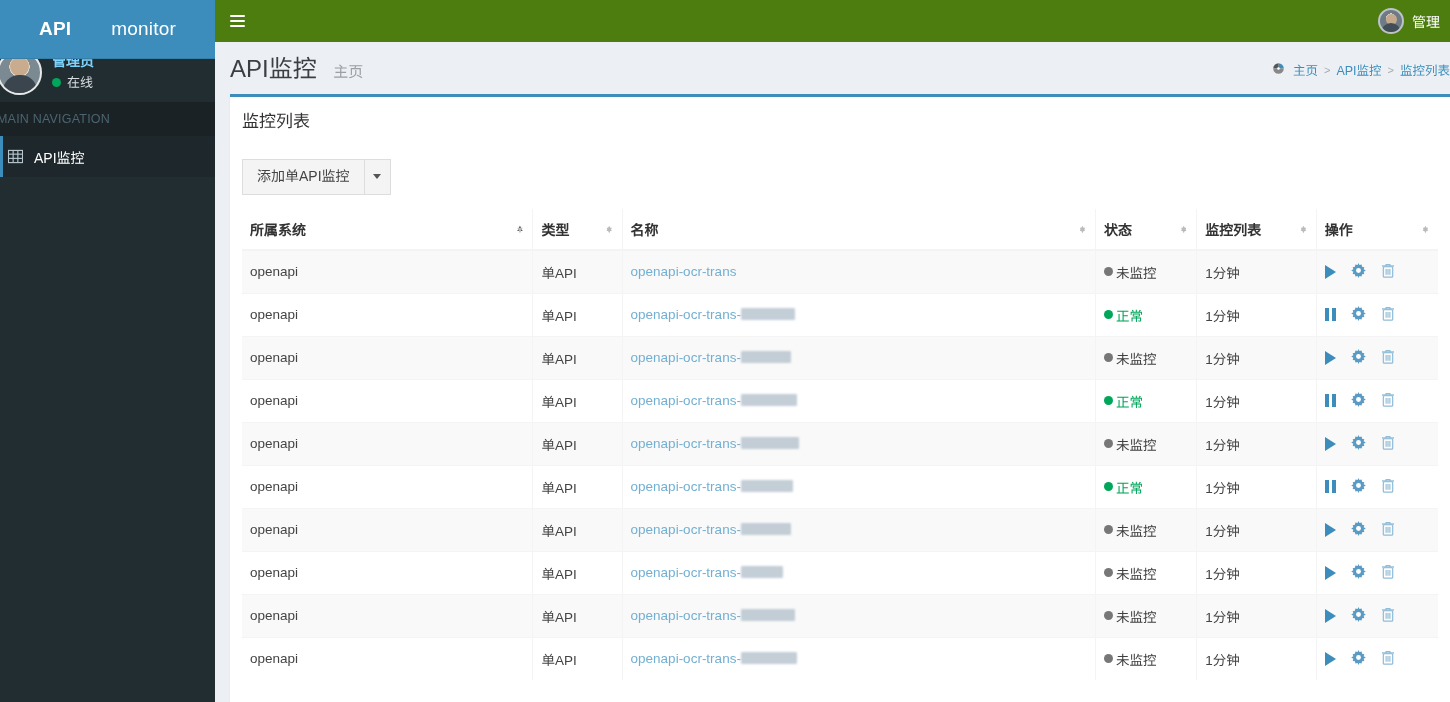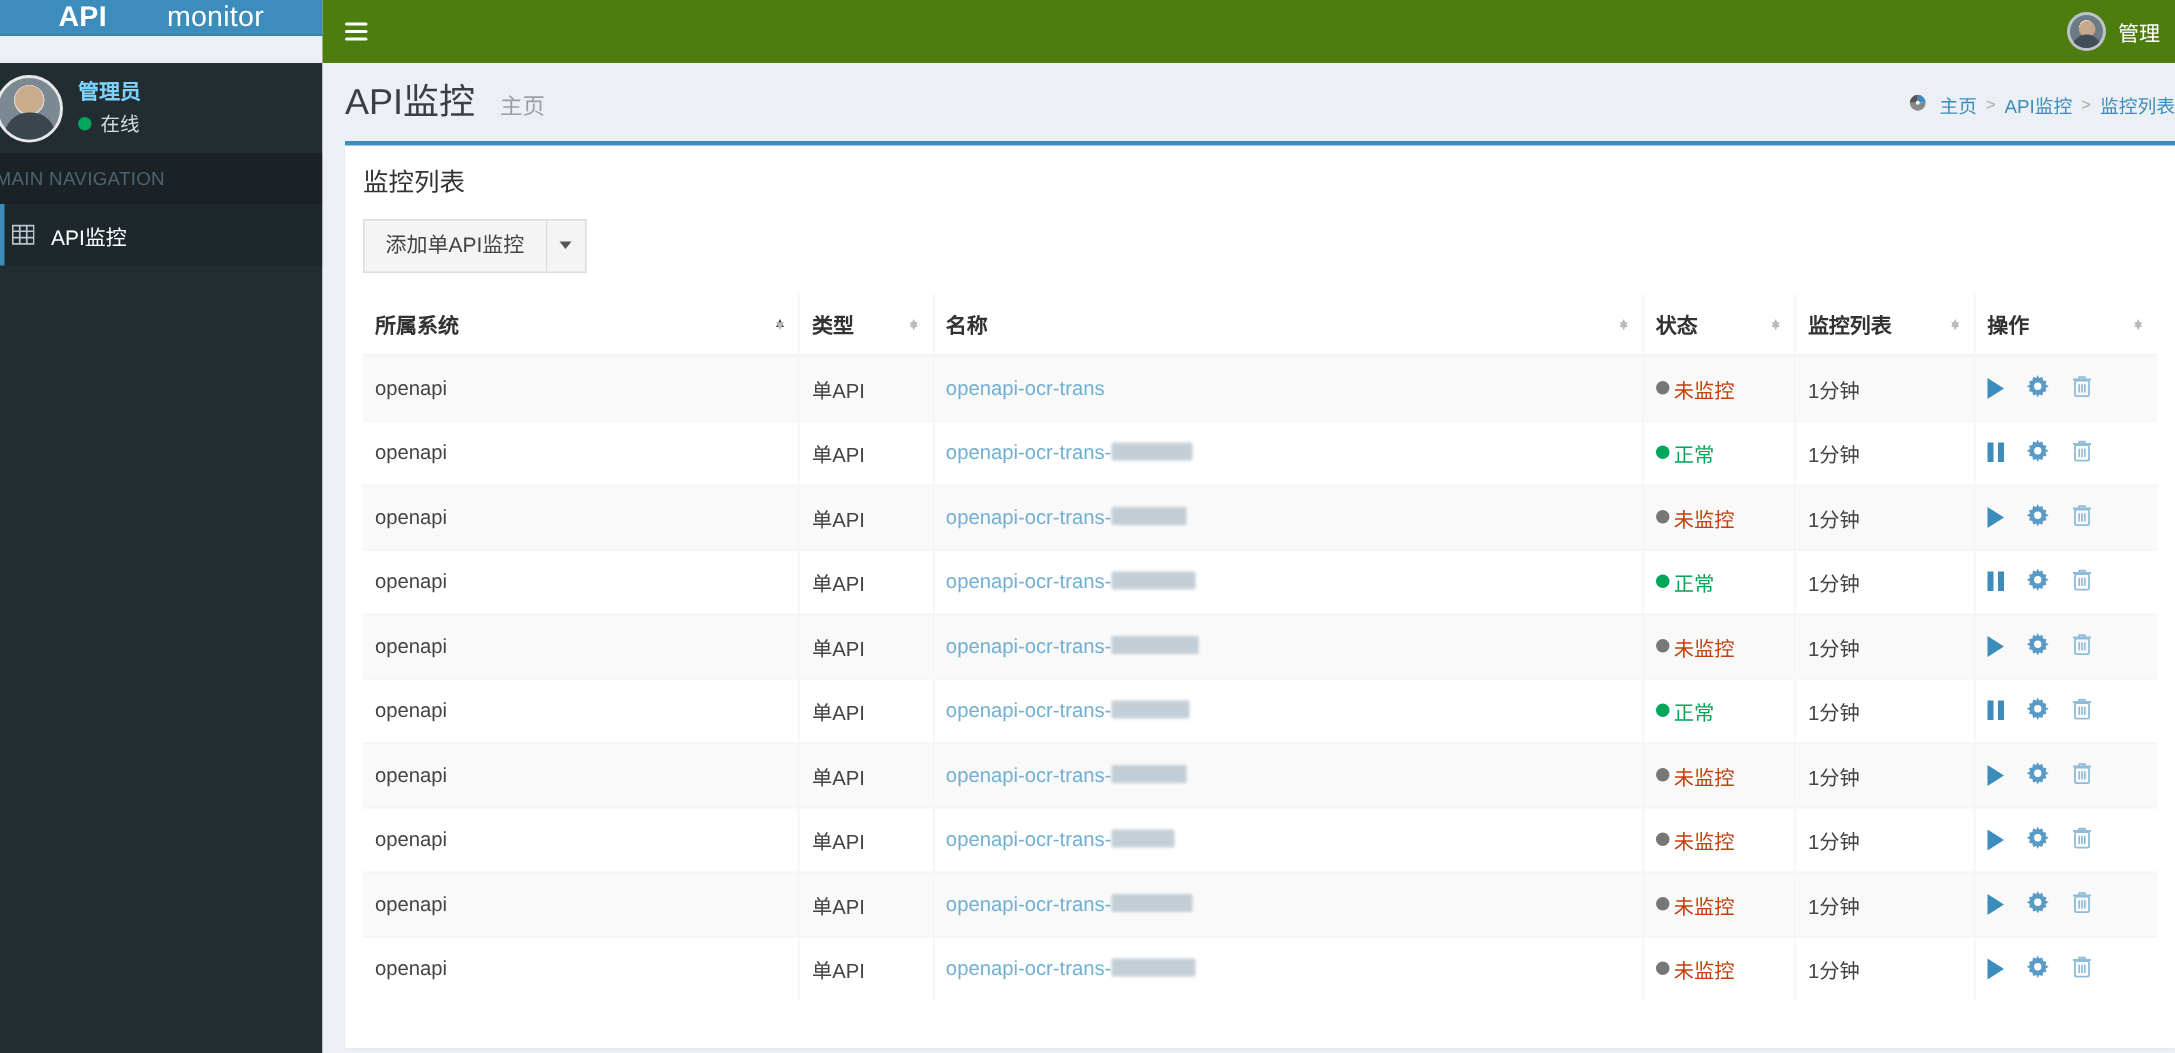--- a/index.html
+++ b/index.html
@@ -11,21 +11,21 @@
     background: #ecf0f5;
     -webkit-font-smoothing: antialiased;
   }
 
   
   .app { position: relative; width: 1450px; height: 702px; }
 
   
   .main-header { position: absolute; top: 0; left: 0; right: 0; height: 42px; z-index: 30; }
   .logo {
-    position: absolute; left: 0; top: 0; width: 215px; height: 24px;
+    position: absolute; left: 0; top: 0; width: 215px; height: 59px;
     background: #3c8dbc; border-bottom: 1px solid #367fa9;
     display: flex; align-items: center; justify-content: center;
     color: #fff; font-size: 19px; letter-spacing: .2px; white-space: nowrap; gap: 40px;
   }
   .logo b { font-weight: 700; }
   .logo span.light { font-weight: 400; }
   .navbar {
     position: absolute; left: 215px; top: 0; right: 0; height: 42px;
     background: #4d7c0f;
     display: flex; align-items: center; justify-content: space-between;
@@ -125,21 +125,21 @@
   .box {
     background: #fff; border-top: 3px solid #3c8dbc;
     box-shadow: 0 1px 1px rgba(0,0,0,.1);
     position: relative;
   }
   .box-header { padding: 10px 10px 10px 12px; }
   .box-title { font-size: 17px; color: #333; font-weight: 400; margin: 0; }
   .box-body { padding: 0 12px 10px 12px; }
 
   
-  .btn-group { display: inline-flex; margin: 4px 0 14px 0; }
+  .btn-group { display: inline-flex; margin: 17px 0 14px 0; }
   .btn {
     background: #f4f4f4; border: 1px solid #ddd; color: #444;
     font-size: 14px; padding: 7px 14px; cursor: pointer;
     font-family: inherit; line-height: 1.4;
   }
   .btn-split {
     background: #f4f4f4; border: 1px solid #ddd; border-left: none;
     width: 26px; display: flex; align-items: center; justify-content: center; cursor: pointer;
   }
   .caret-dn {
@@ -191,21 +191,21 @@
 
   .api-link { color: #72afd2; text-decoration: none; cursor: pointer; }
   .api-link .redact {
     display: inline-block; height: 12px; background: #b9c6d1; opacity: .85;
     vertical-align: -1px; border-radius: 1px; filter: blur(1.1px);
   }
 
   .state { display: inline-flex; align-items: center; gap: 3px; font-size: 13.5px; }
   .state .bullet { width: 9px; height: 9px; border-radius: 50%; display: inline-block; }
   .state.ok { color: #00a65a; }
-  .state.off { color: #c2410c; }
+  .state.off { color: #404040; }
 
   .actions { display: flex; align-items: center; gap: 15px; }
   .act { cursor: pointer; display: inline-flex; align-items: center; }
   .ic-play { width: 0; height: 0; border-left: 11px solid #3c8dbc; border-top: 7px solid transparent; border-bottom: 7px solid transparent; }
   .ic-pause { display: inline-flex; gap: 3px; }
   .ic-pause b { display: block; width: 4px; height: 13px; background: #3c8dbc; }
 
   
   .dt-footer {
     display: flex; align-items: center; justify-content: space-between;

